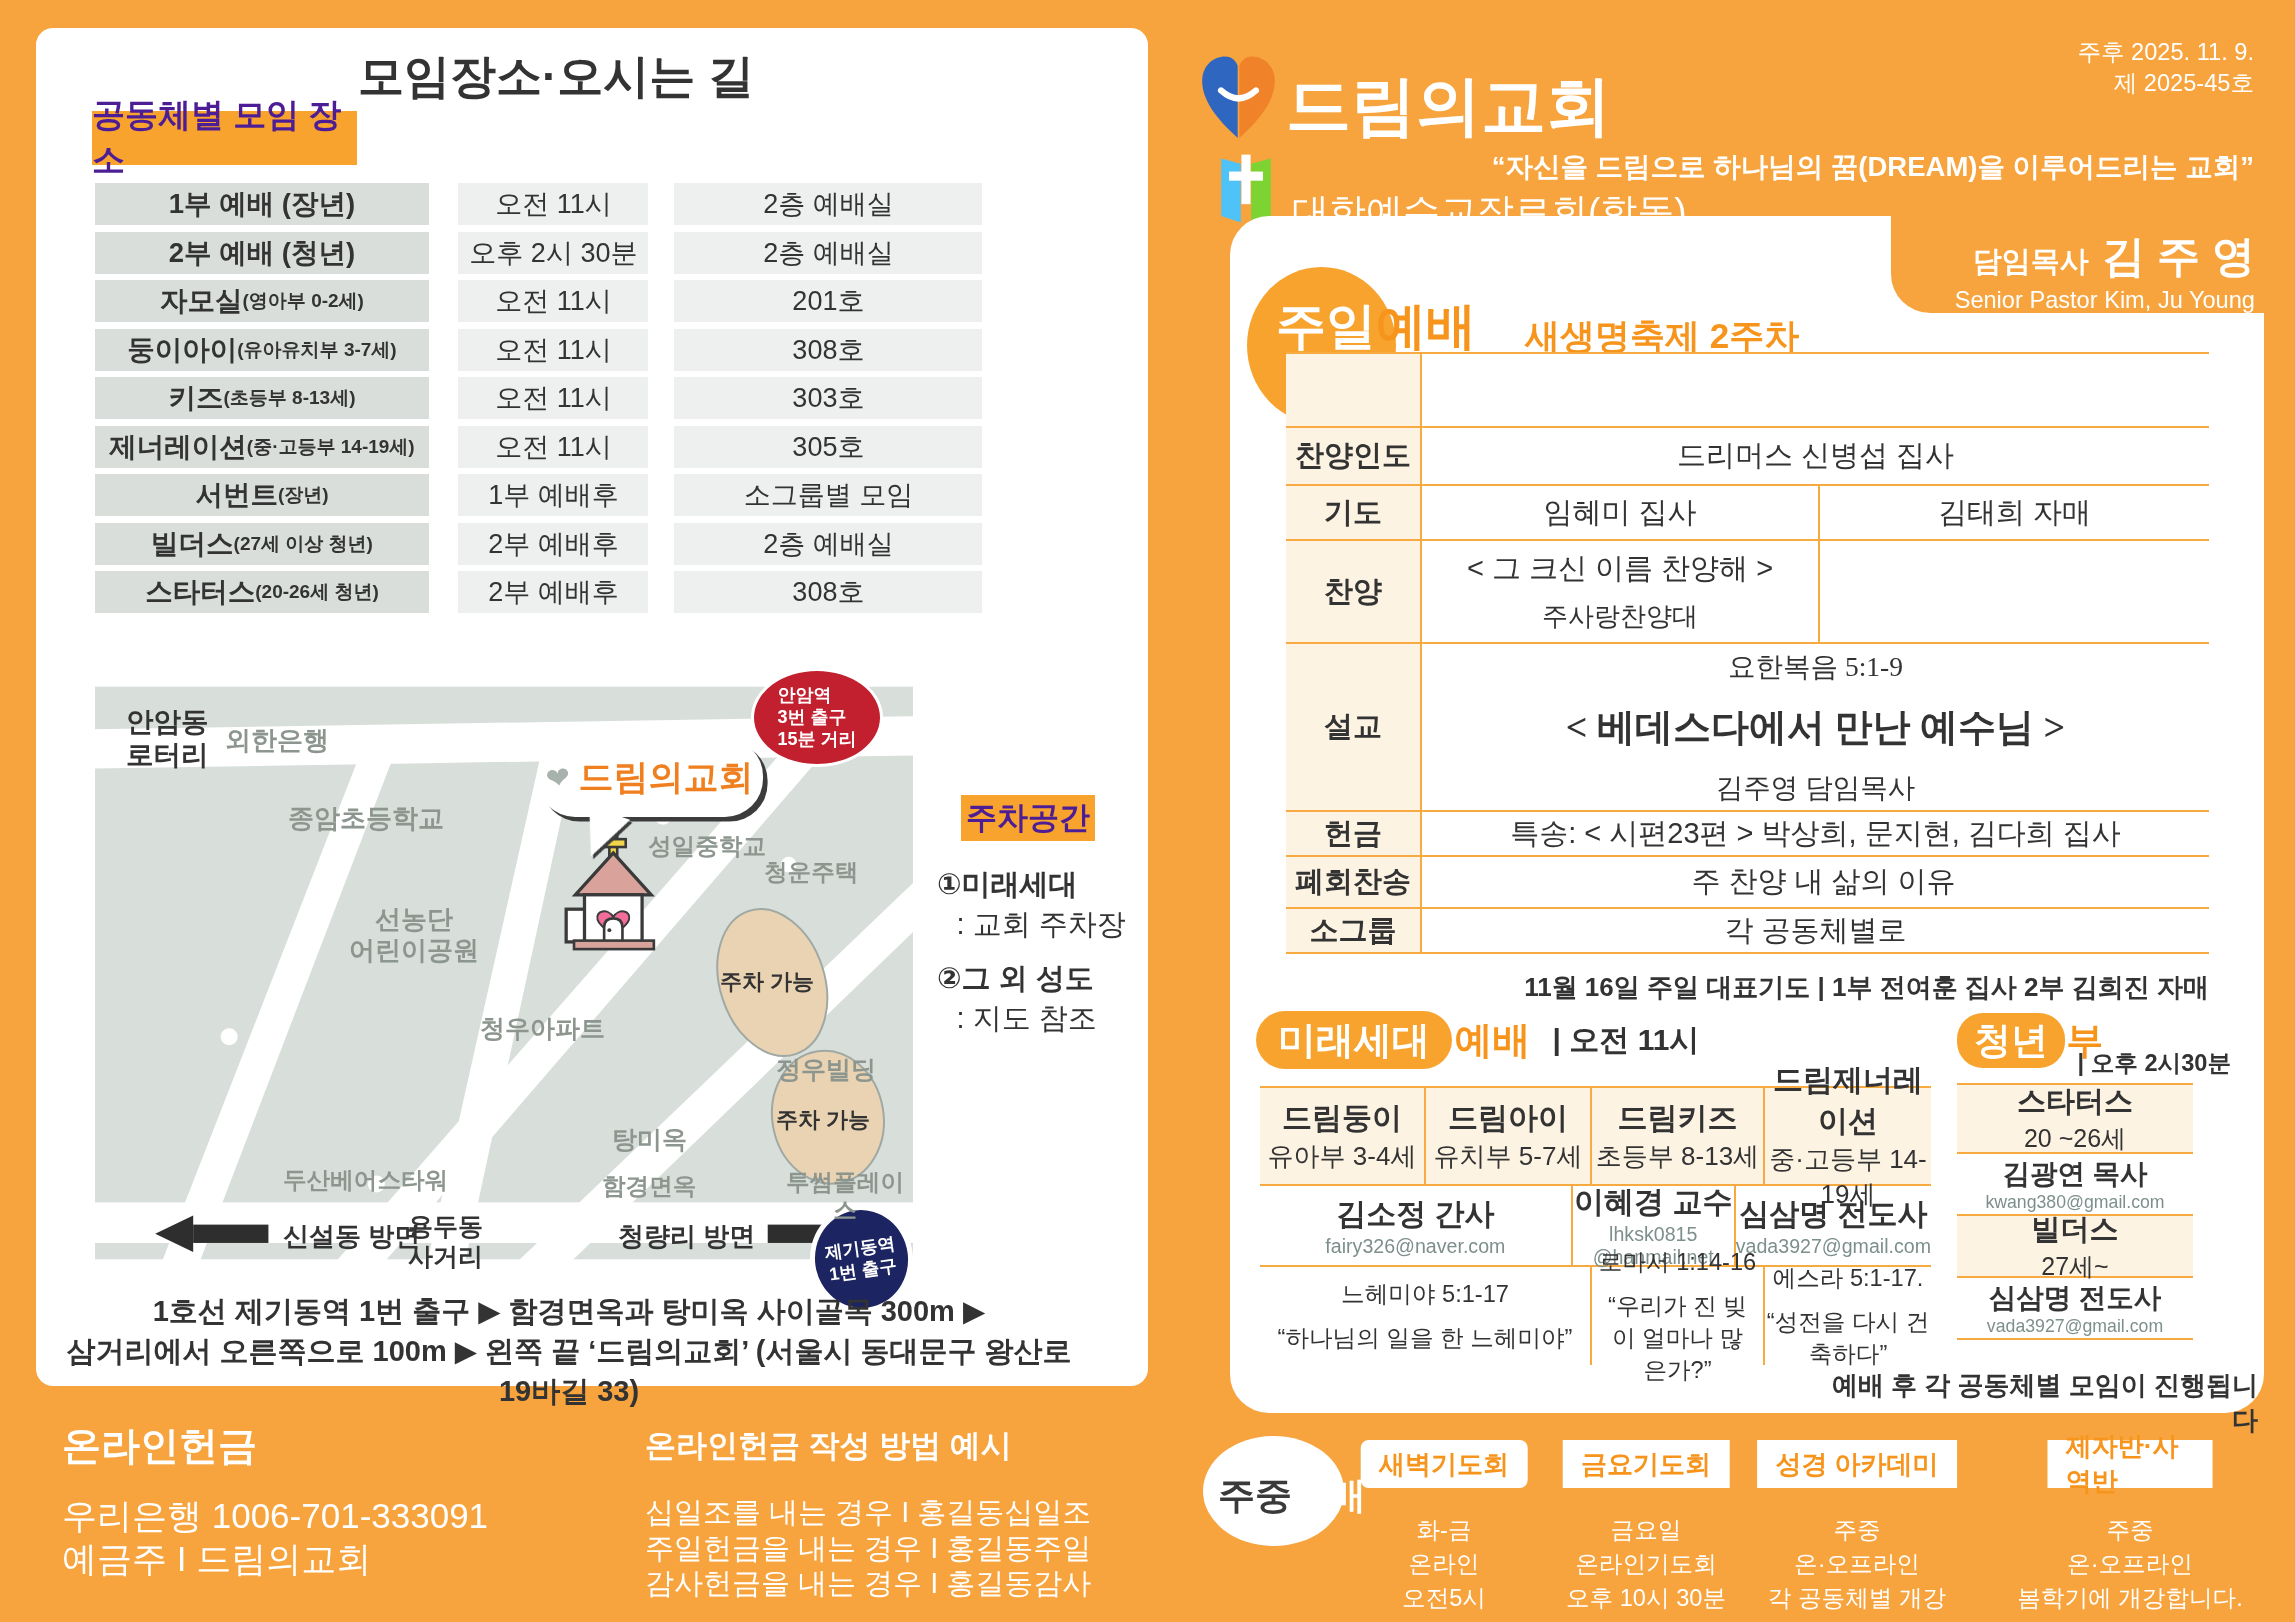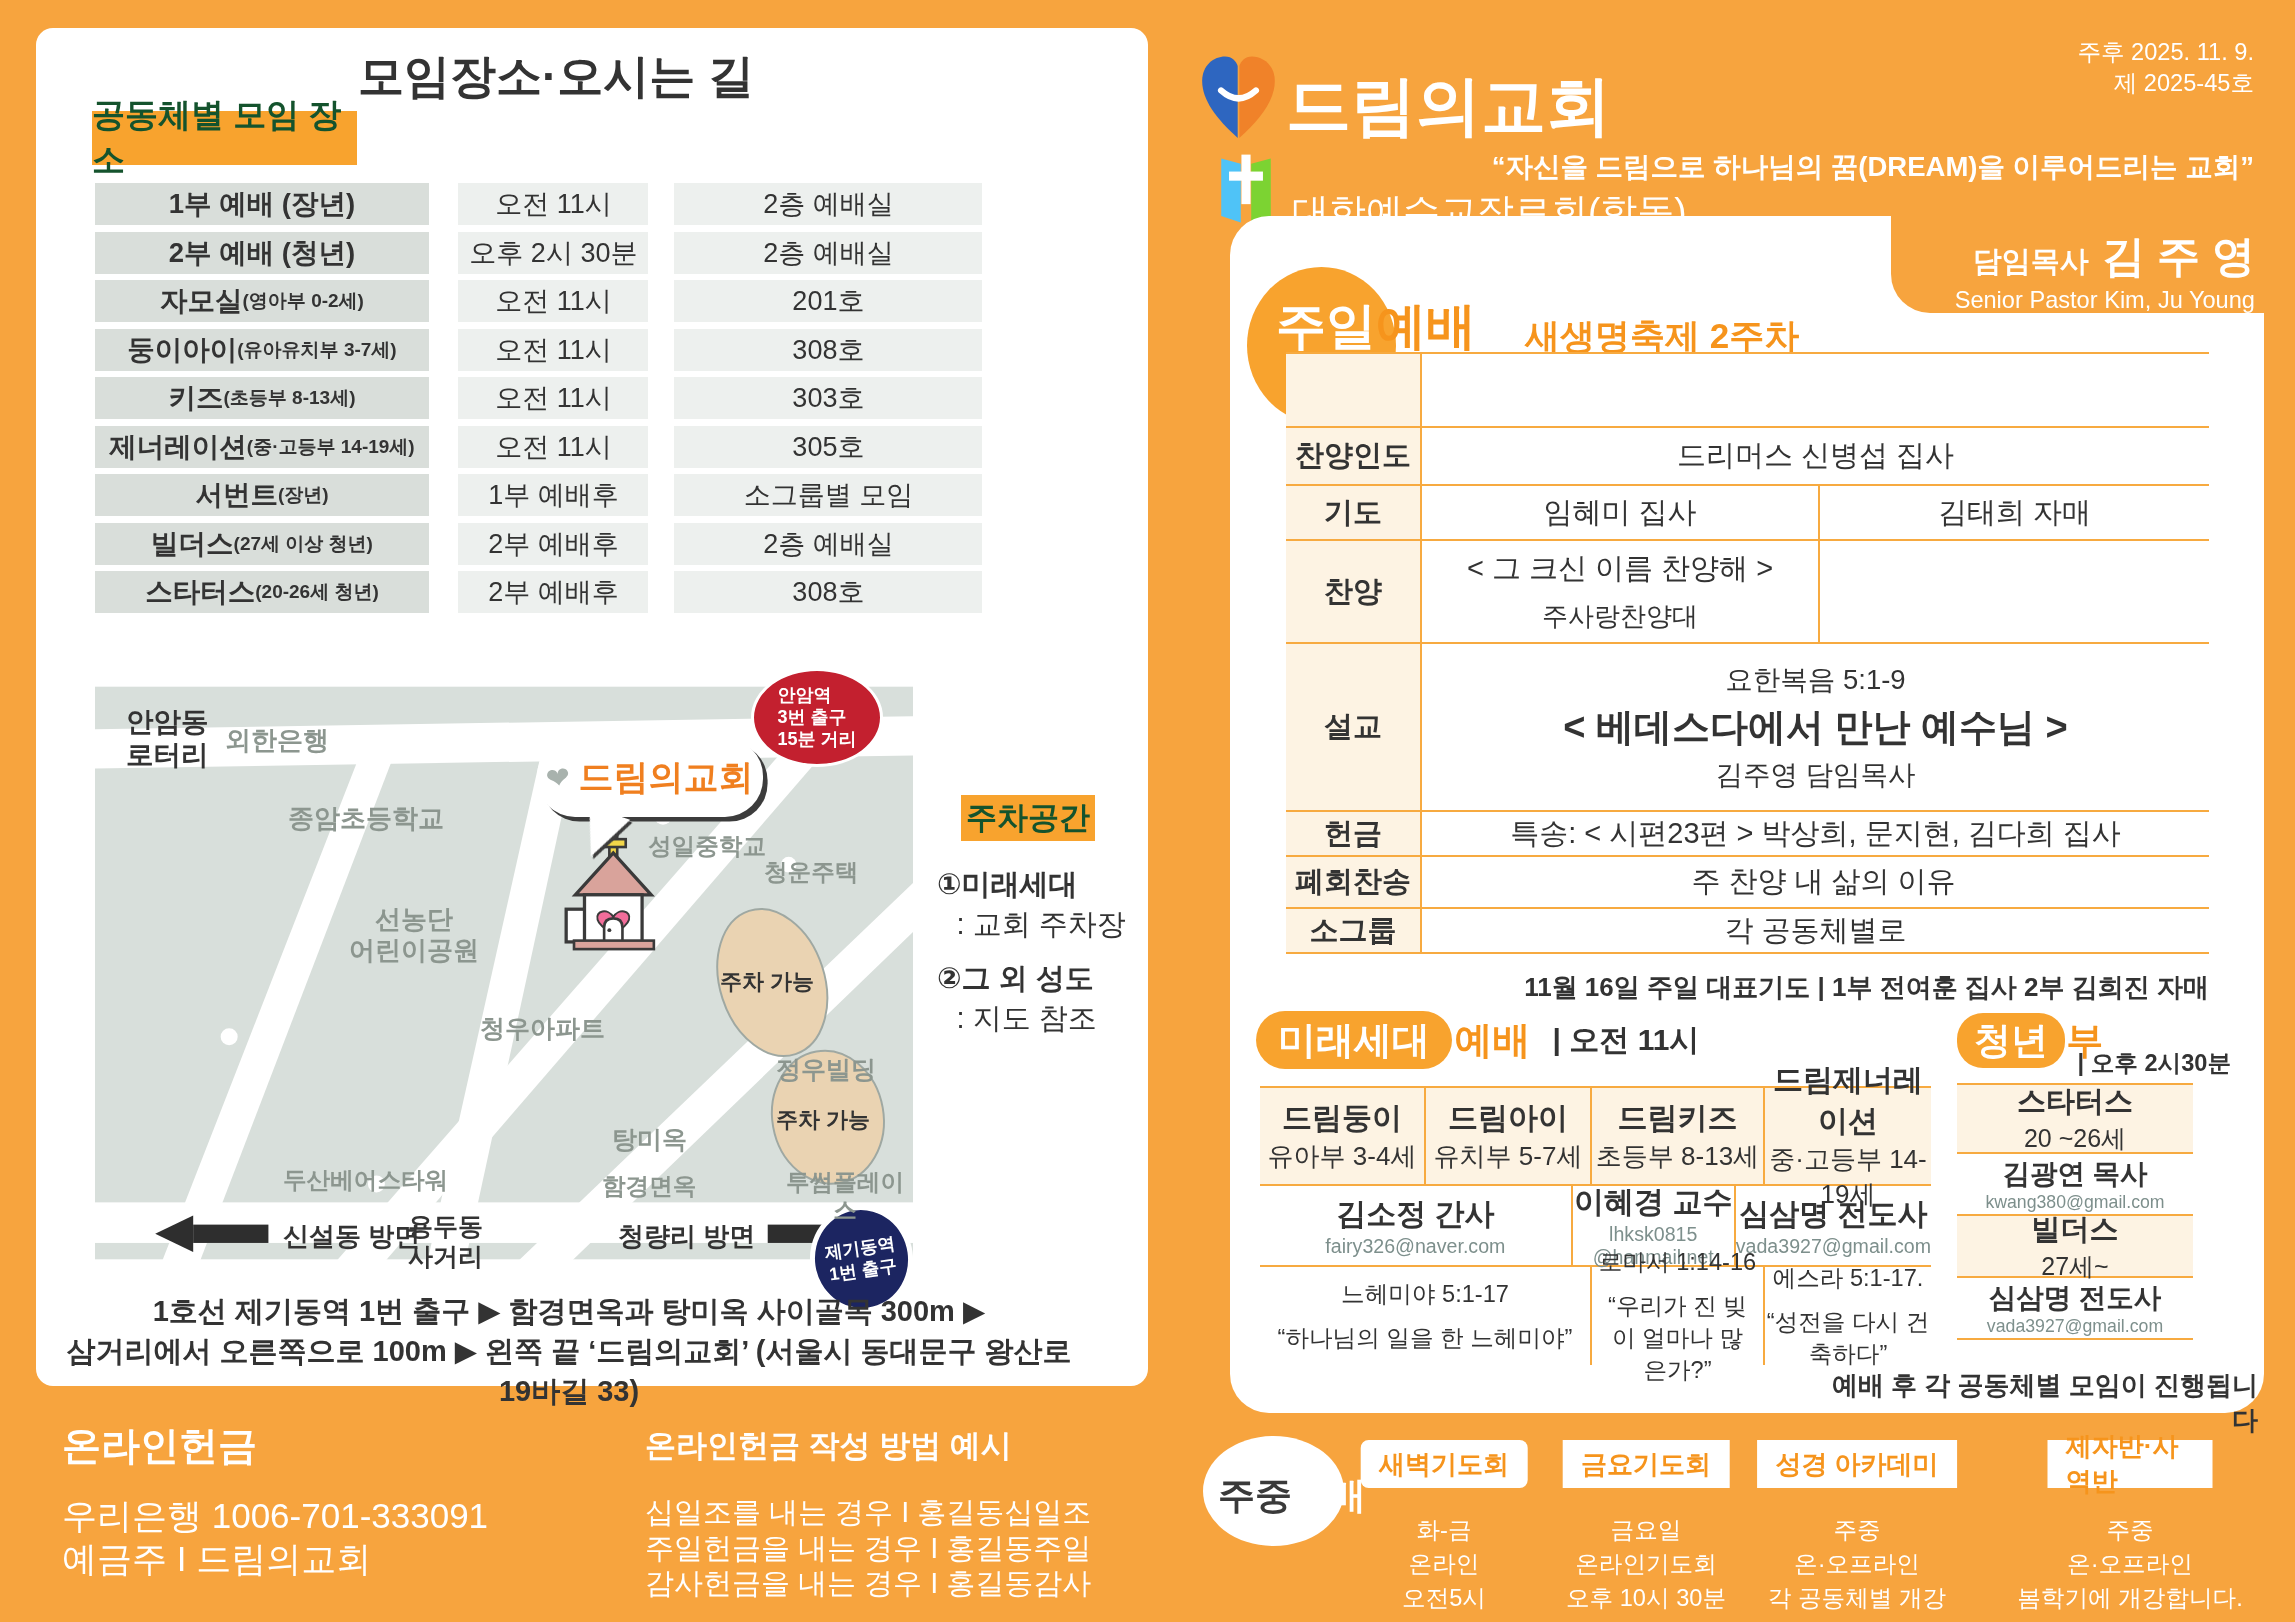--- a/index.html
+++ b/index.html
@@ -9,21 +9,21 @@
   .flexc{display:flex;align-items:center;justify-content:center;}
   .b{font-weight:bold;}
   .pre{white-space:pre-line;}
   .white{color:#fff;}
   .orange{color:#F6941C;}
   .dark{color:#333;}
   .gray{color:#8C968F;}
   .email{color:#7D8F8C;}
   
   .page-left{left:36px;top:27.5px;width:1112px;height:1358px;background:#fff;border-radius:17px;}
-  .badge{background:#F8A32E;color:#14532d;font-weight:bold;display:flex;align-items:center;justify-content:center;}
+  .badge{background:#F8A32E;color:#4c1d95;font-weight:bold;display:flex;align-items:center;justify-content:center;}
   .mtable{left:95px;top:183px;display:flex;flex-direction:column;gap:6.5px;}
   .mrow{display:flex;}
   .mrow>div{height:42px;display:flex;align-items:center;justify-content:center;}
   .mc1{width:334px;margin-right:29.4px;background:#D9DEDA;}
   .mc2{width:190px;margin-right:26px;background:#EDF0EE;}
   .mc3{width:308px;background:#EDF0EE;}
   .mname{font-size:27.5px;font-weight:bold;}
   .msub{font-size:19px;font-weight:bold;}
   .mval{font-size:27px;}
   .maplabel{position:absolute;font-weight:bold;line-height:1.2;text-align:center;}
@@ -292,21 +292,21 @@
           <div style="font-size:29px;">&lt; 그 크신 이름 찬양해 &gt;</div>
           <div style="font-size:26px;">주사랑찬양대</div>
         </div>
         <div class="scell sdivider" style="flex:1;"></div>
       </div>
     </div>
 
     <div class="srow" style="height:166px;">
       <div class="slabel">설교</div>
       <div class="scontent">
-          <div class="scell" style="flex:1;gap:4px;">
+          <div class="scell" style="flex:1;gap:17px;font-family:Liberation Serif, serif;">
         <div style="font-size:27.5px;">요한복음 5:1-9</div>
         <div class="b" style="font-size:38px;">&lt; 베데스다에서 만난 예수님 &gt;</div>
         <div style="font-size:27.5px;">김주영 담임목사</div>
       </div>
         </div>
     </div>
 
     <div class="srow" style="height:43px;">
       <div class="slabel">헌금</div>
       <div class="scontent">

